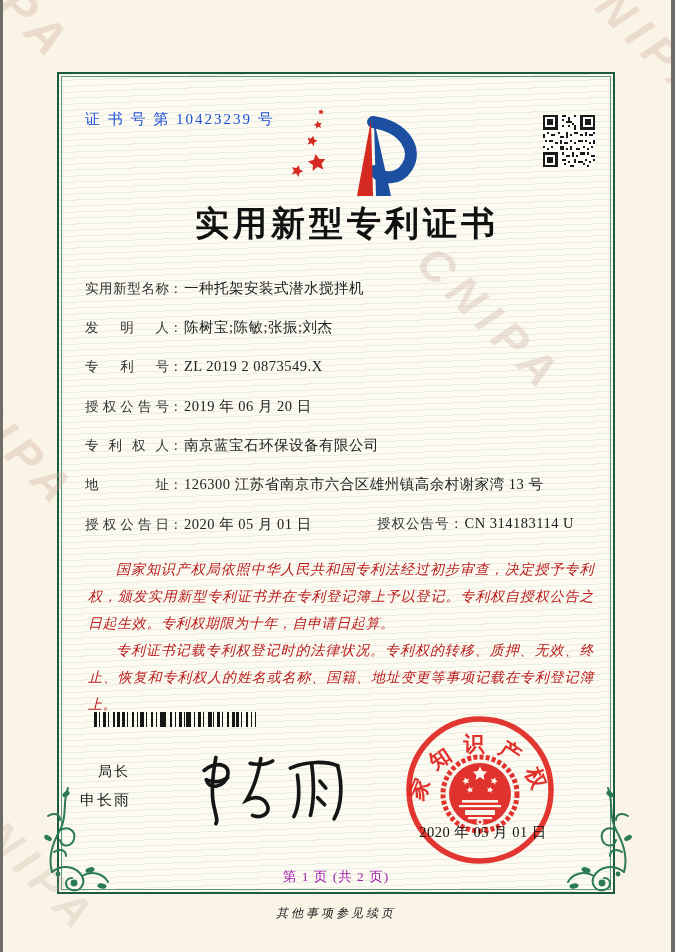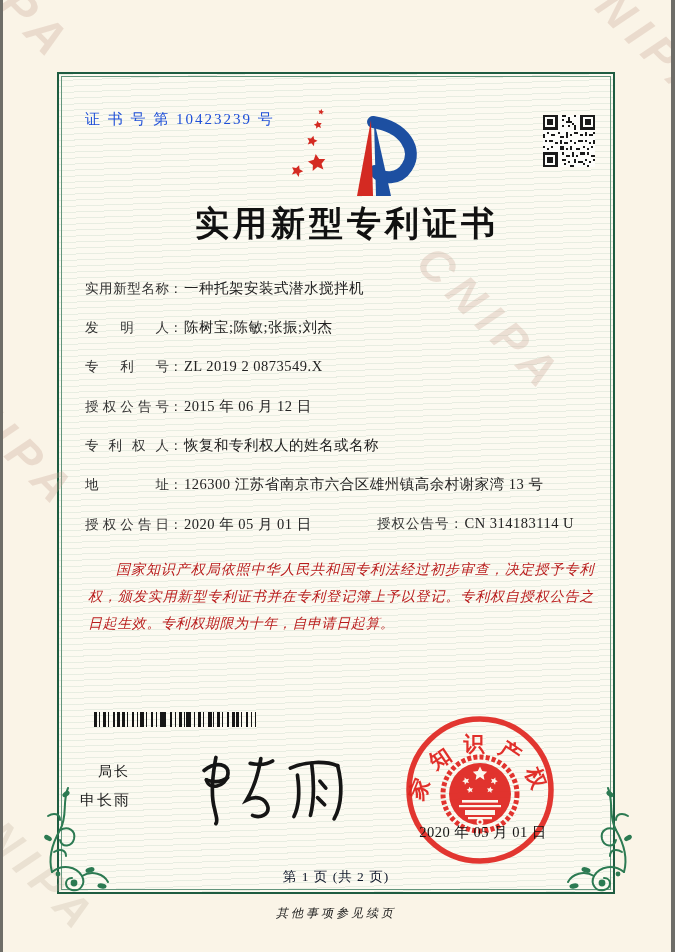--- a/index.html
+++ b/index.html
@@ -83,21 +83,21 @@
   .signer-name {left:80px;top:791px;font-size:15px;color:#222;letter-spacing:2px;}
   .signature{left:196px;top:748px;}
 
   .seal{left:404px;top:714px;z-index:6;}
   .seal-date{
     left:408px;top:823px;width:150px;text-align:center;z-index:7;
     font-size:14.5px;color:#141414;letter-spacing:0.5px;white-space:nowrap;
   }
 
   .page-num{left:57px;top:868px;width:558px;text-align:center;
-    font-size:13.5px;color:#0f172a;letter-spacing:1px;z-index:5;}
+    font-size:13.5px;color:#a21caf;letter-spacing:1px;z-index:5;}
   .note{left:57px;top:905px;width:558px;text-align:center;
     font-size:12px;color:#222;letter-spacing:3px;font-style:italic;}
 
   .orn{z-index:5;}
   .orn-bl{left:38px;top:786px;}
   .orn-br{left:556px;top:786px;transform:scaleX(-1);}
 </style>
 </head>
 <body>
 
@@ -148,38 +148,39 @@
     <div class="fr">
       <span class="flabel">实用新型名称</span><span class="fcolon">：</span><span class="fval">一种托架安装式潜水搅拌机</span>
     </div>
     <div class="fr">
       <span class="flabel">发明人</span><span class="fcolon">：</span><span class="fval">陈树宝;陈敏;张振;刘杰</span>
     </div>
     <div class="fr">
       <span class="flabel">专利号</span><span class="fcolon">：</span><span class="fval">ZL 2019 2 0873549.X</span>
     </div>
     <div class="fr">
-      <span class="flabel">授权公告号</span><span class="fcolon">：</span><span class="fval">2015 年 06 月 12 日</span>
-    </div>
-    <div class="fr">
-      <span class="flabel">专利权人</span><span class="fcolon">：</span><span class="fval">恢复和专利权人的姓名或名称</span>
+      <span class="flabel">授权公告号</span><span class="fcolon">：</span><span class="fval">2019 年 06 月 20 日</span>
+    </div>
+    <div class="fr">
+      <span class="flabel">专利权人</span><span class="fcolon">：</span><span class="fval">南京蓝宝石环保设备有限公司</span>
     </div>
     <div class="fr">
       <span class="flabel">地址</span><span class="fcolon">：</span><span class="fval">126300 江苏省南京市六合区雄州镇高余村谢家湾 13 号</span>
     </div>
     <div class="fr">
       <span class="flabel">授权公告日</span><span class="fcolon">：</span><span class="fval">2020 年 05 月 01 日</span>
       <span class="fgroup2">
         <span class="flabel2">授权公告号</span><span class="fcolon">：</span><span class="fval">CN 314183114 U</span>
       </span>
     </div>
   </div>
 
   <div class="abs paras">
     <p>国家知识产权局依照中华人民共和国专利法经过初步审查，决定授予专利权，颁发实用新型专利证书并在专利登记簿上予以登记。专利权自授权公告之日起生效。专利权期限为十年，自申请日起算。</p>
+    <p>专利证书记载专利权登记时的法律状况。专利权的转移、质押、无效、终止、恢复和专利权人的姓名或名称、国籍、地址变更等事项记载在专利登记簿上。</p>
   </div>
 
   <div class="abs barcode"></div>
 
   <div class="abs signer-title">局长</div>
   <div class="abs signer-name">申长雨</div>
 
   <svg class="abs signature" width="158" height="78" viewBox="0 0 130 66">
     <g fill="none" stroke="#151515" stroke-width="3.1" stroke-linecap="round">
       <path d="M15 8 C12 24 11 42 14 52 C15 58 17 61 15 64"></path>

